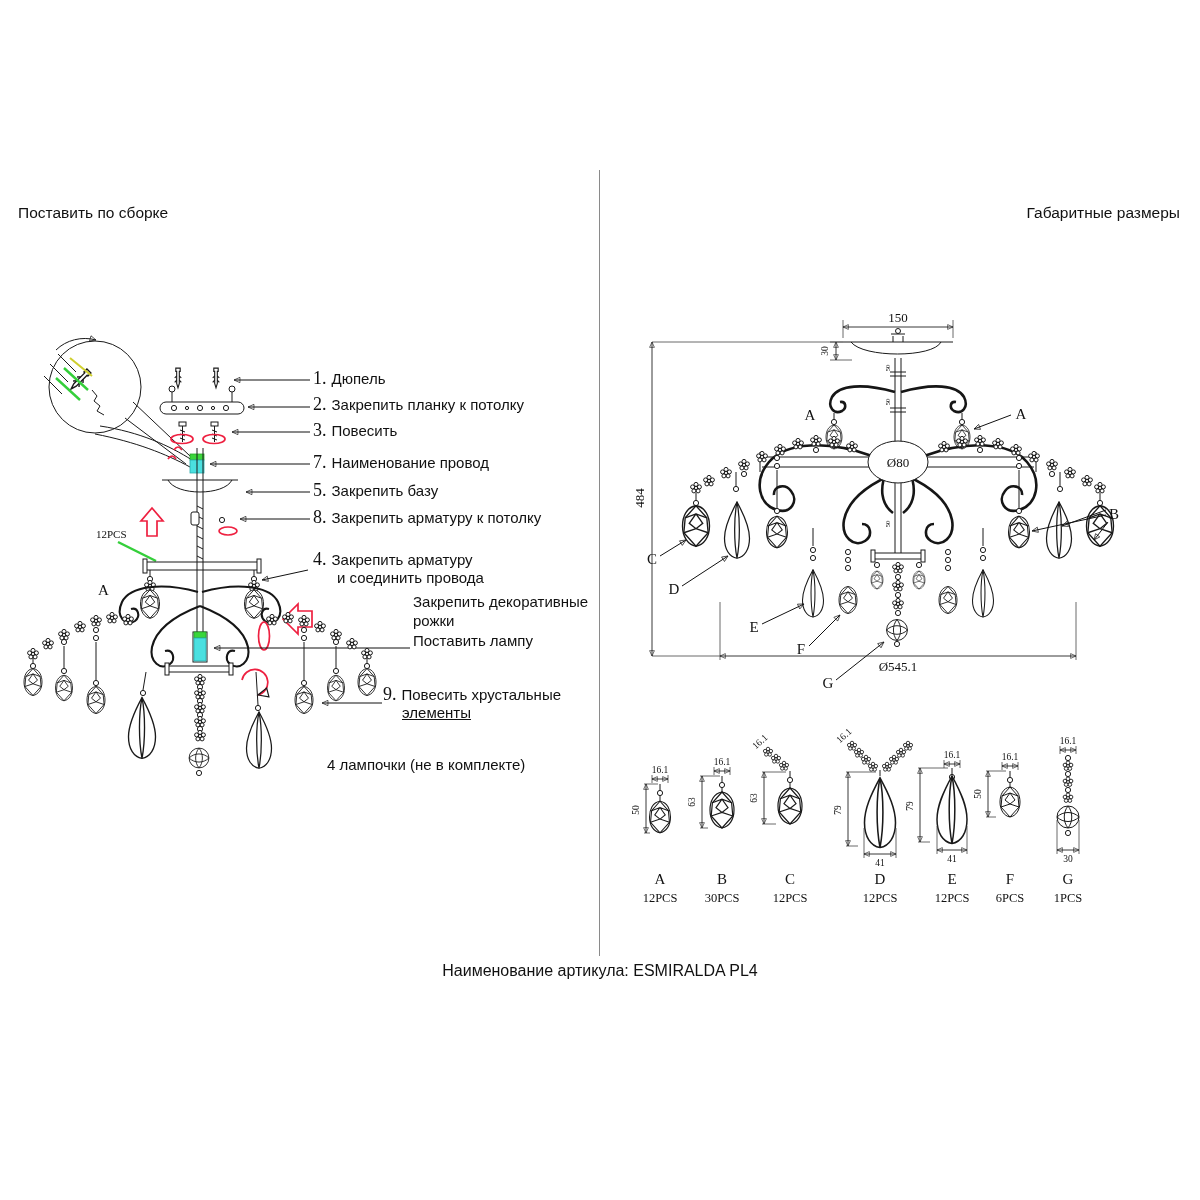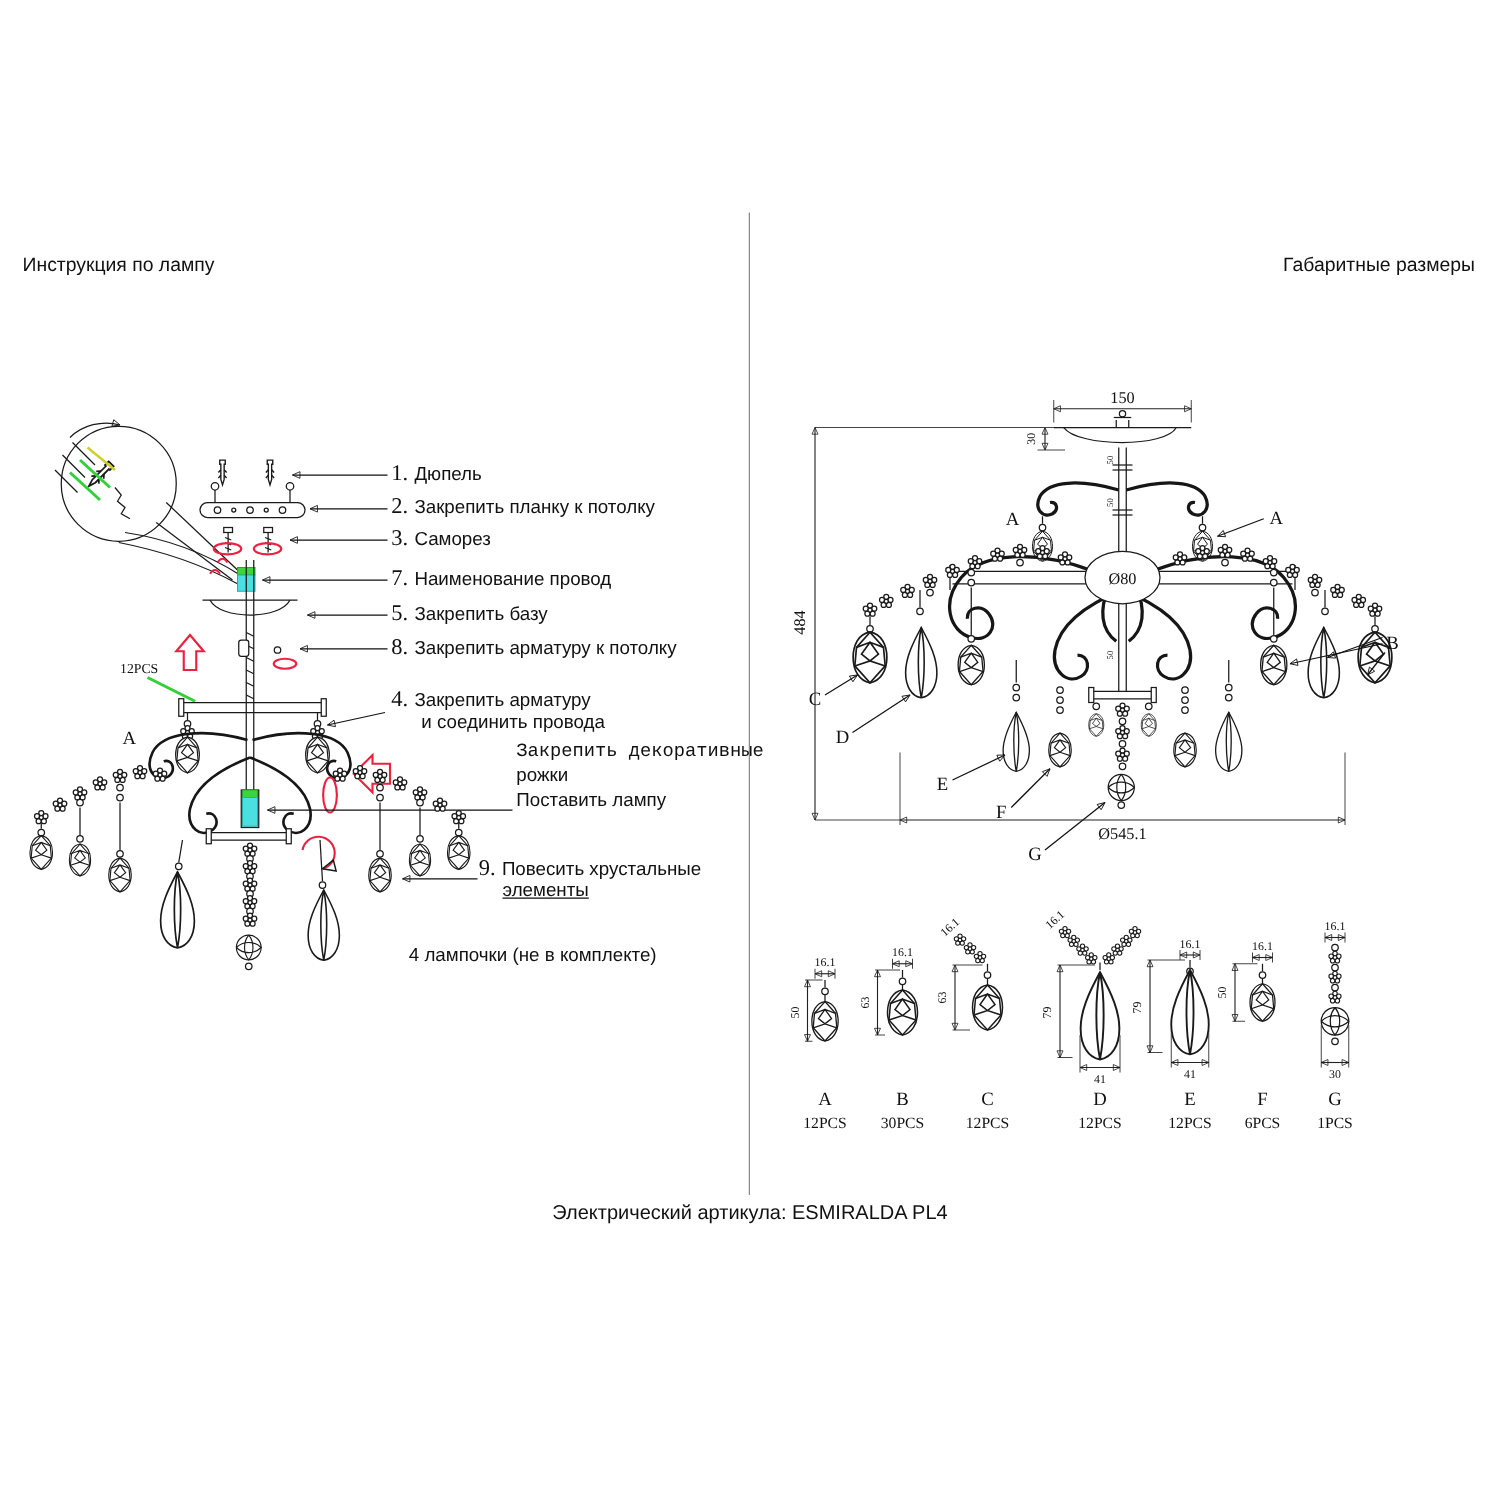--- a/index.html
+++ b/index.html
@@ -33,24 +33,24 @@
   .tiny  { font-family:"Liberation Serif",serif; font-size:7px; }
   .lab   { font-family:"Liberation Serif",serif; font-size:15px; }
   .plbl  { font-family:"Liberation Serif",serif; font-size:15px; }
   .pqty  { font-family:"Liberation Serif",serif; font-size:12.5px; }
   .pcs   { font-family:"Liberation Serif",serif; font-size:11px; }
   .mid { text-anchor:middle; }
 </style>
 </head>
 <body>
 
-<div class="abs title" style="left:18px; top:204px;">Инструкция по лампу</div>
+<div class="abs title" style="left:18px; top:204px;">Поставить по сборке</div>
 <div class="abs title" style="right:20px; top:204px;margin-left:25px;">Габаритные размеры</div>
 <div class="divider"></div>
-<div class="footer">Электрический артикула: ESMIRALDA PL4</div>
+<div class="footer">Наименование артикула: ESMIRALDA PL4</div>
 
 <svg style="left:0; top:330px;" width="620" height="470" viewBox="0 0 620 470">
   <defs>
     <marker id="ah" viewBox="0 0 10 10" refX="8.5" refY="5" markerWidth="9" markerHeight="7" orient="auto-start-reverse">
       <path d="M0,1.2 L8.5,5 L0,8.8 Z" fill="#111" stroke="none"></path>
     </marker>
     <marker id="ahr" viewBox="0 0 10 10" refX="8.5" refY="5" markerWidth="9" markerHeight="7" orient="auto-start-reverse">
       <path d="M0,1.2 L8.5,5 L0,8.8 Z" fill="#ee2040" stroke="none"></path>
     </marker>
     <g id="cryst">
@@ -264,40 +264,40 @@
 <div class="step" style="left:313px; top:368px;">
   <span class="num">1.</span>
   <span class="txt">Дюпель</span>
 </div>
 <div class="step" style="left:313px; top:394px;">
   <span class="num">2.</span>
   <span class="txt">Закрепить планку к потолку</span>
 </div>
 <div class="step" style="left:313px; top:420px;">
   <span class="num">3.</span>
-  <span class="txt">Саморез</span>
+  <span class="txt">Повесить</span>
 </div>
 <div class="step" style="left:313px; top:452px;">
   <span class="num">7.</span>
   <span class="txt">Наименование провод</span>
 </div>
 <div class="step" style="left:313px; top:480px;">
   <span class="num">5.</span>
   <span class="txt">Закрепить базу</span>
 </div>
 <div class="step" style="left:313px; top:507px;">
   <span class="num">8.</span>
   <span class="txt">Закрепить арматуру к потолку</span>
 </div>
 <div class="step" style="left:313px; top:549px;">
   <span class="num">4.</span>
   <span class="txt">Закрепить арматуру</span>
 </div>
 <div class="line2" style="left:337px; top:569px;">и соединить провода</div>
-<div class="step" style="left:413px; top:593px;font-family:Liberation Mono, monospace;">
+<div class="step" style="left:413px; top:593px;">
   <span class="txt">Закрепить декоративные</span>
 </div>
 <div class="line2" style="left:413px; top:612px;">рожки</div>
 <div class="step" style="left:413px; top:632px;">
   <span class="txt">Поставить лампу</span>
 </div>
 <div class="step" style="left:383px; top:684px;">
   <span class="num">9.</span>
   <span class="txt">Повесить хрустальные</span>
 </div>

